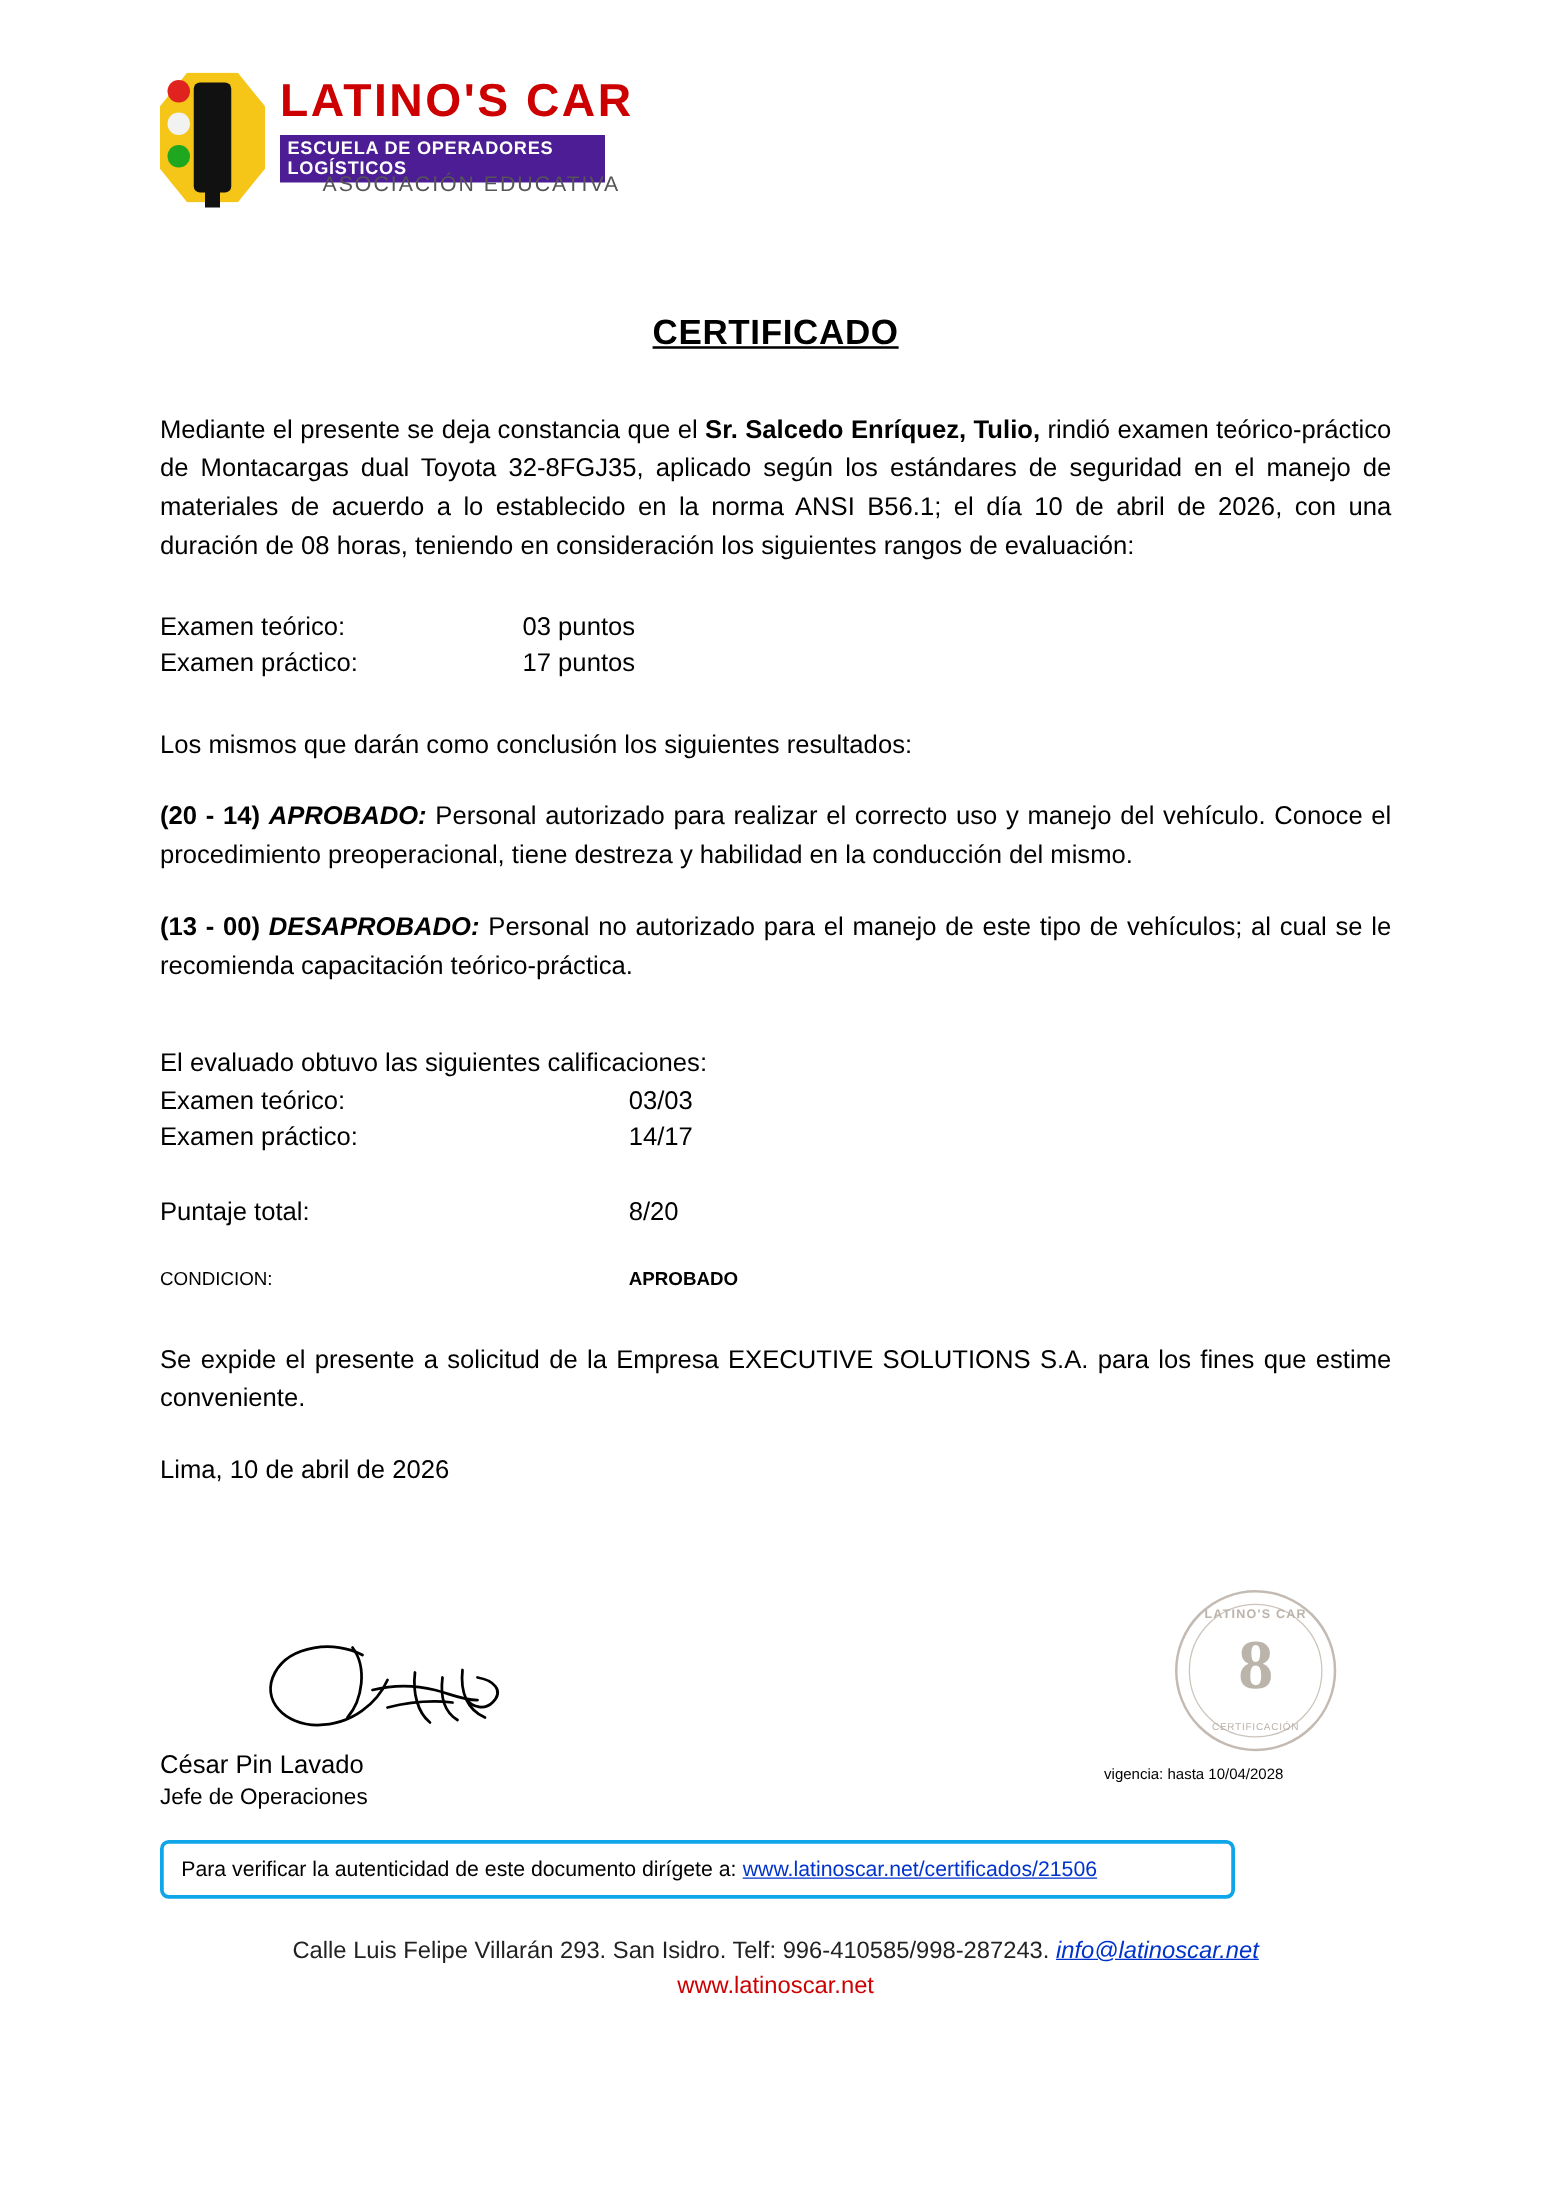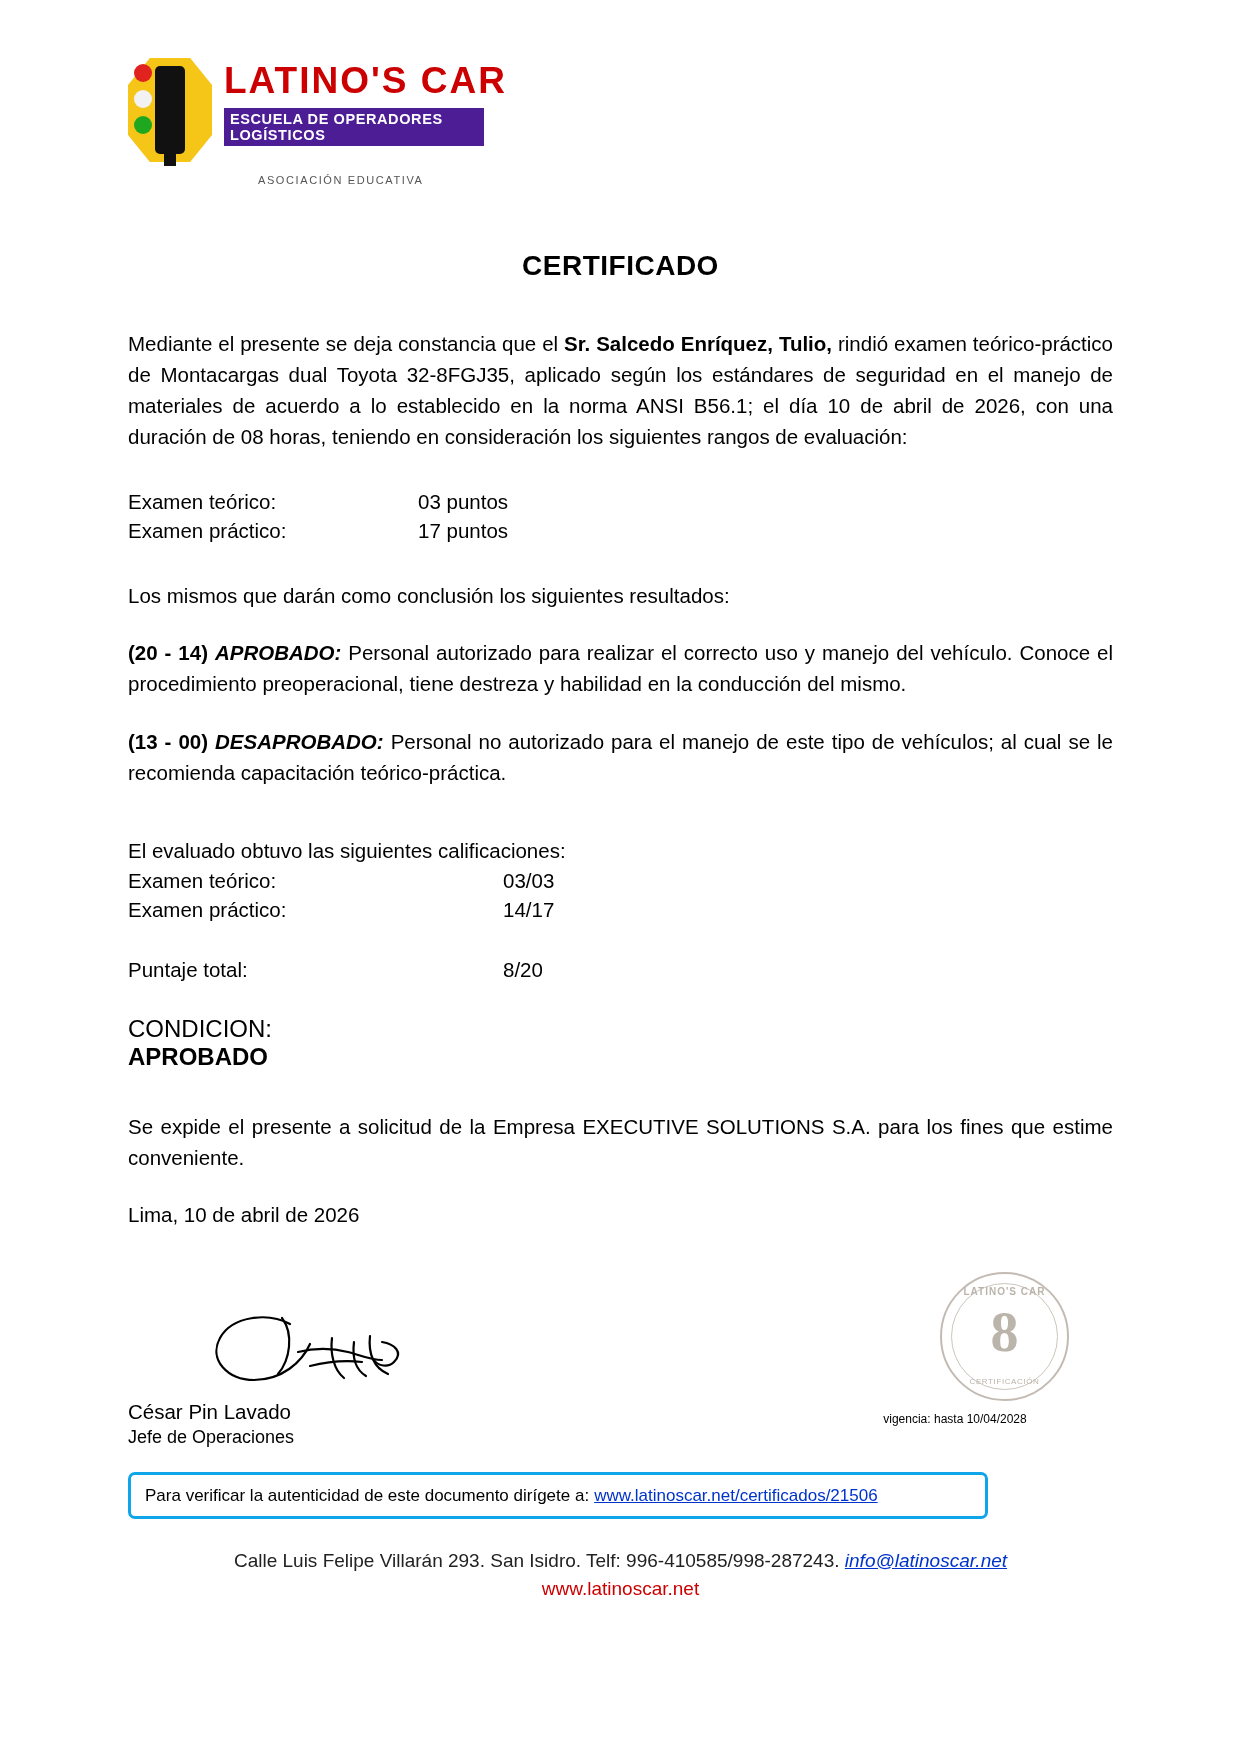--- a/index.html
+++ b/index.html
@@ -94,37 +94,37 @@
     font-weight: bold;
     letter-spacing: 0.6px;
     padding: 3px 6px;
     box-sizing: border-box;
   }
   .logo-sub2 {
     position: absolute;
     left: 130px;
     top: 82px;
     color: #555555;
-    font-size: 11px;
+    font-size: 17px;
     letter-spacing: 1.6px;
-    margin-top: 36px;
   }
 
   
   .content {
     position: absolute;
     left: 128px;
     top: 250px;
     width: 985px;
   }
   h1.doc-title {
     margin: 0 0 46px 0;
     text-align: center;
     font-size: 28px;
     font-weight: bold;
+    text-decoration: underline;
     letter-spacing: 0.5px;
   }
   p.para {
     margin: 0 0 26px 0;
     font-size: 20.5px;
     line-height: 1.52;
     text-align: justify;
   }
   p.para.last { margin-bottom: 0; }
   .b { font-weight: bold; }
@@ -146,23 +146,22 @@
 
   .results-block {
     font-size: 20.5px;
     line-height: 1.45;
   }
   .results-block .row { display: flex; }
   .results-block .lbl { width: 375px; }
 
   .cond-row {
     display: flex;
-    font-size: 24px;
+    font-size: 15px;
     margin-top: 30px;
-    flex-direction: column;
   }
   .cond-row .lbl { width: 375px; }
   .cond-row .val { font-weight: bold; }
 
   
   .sign-block {
     position: absolute;
     left: 128px;
     top: 1308px;
     width: 400px;

